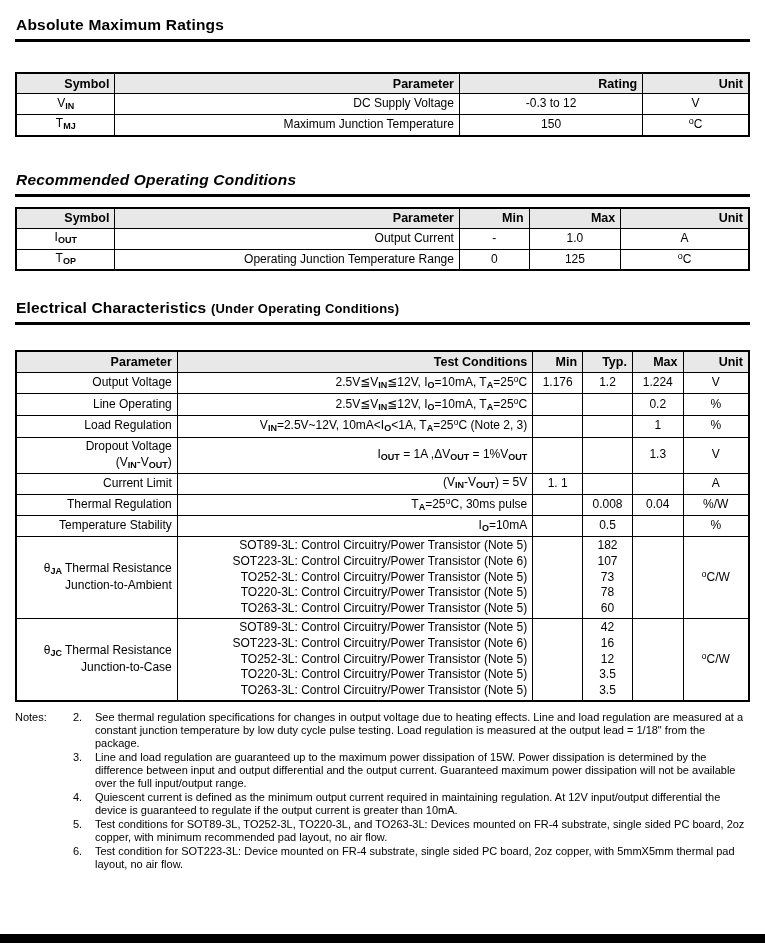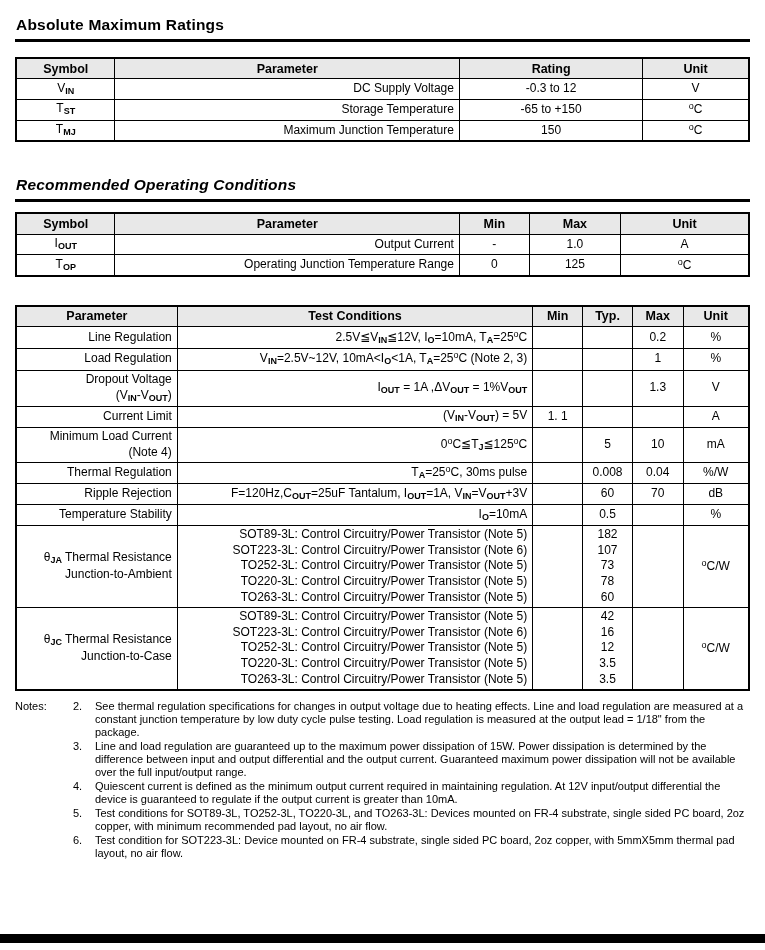--- a/index.html
+++ b/index.html
@@ -15,21 +15,21 @@
 
   .section-title {
     font-size: 15.5px;
     font-weight: bold;
     letter-spacing: 0.2px;
     padding: 0 0 5px 1px;
     border-bottom: 3px solid #000;
   }
   .title-suffix { font-size: 13px; }
 
-  #amr-title { margin-bottom: 15px; }
+  #amr-title { margin-bottom: 30px; }
   #amr-table { margin-bottom: 34px; }
   #roc-title { margin-bottom: 10px; font-style: italic; }
   #roc-table { margin-bottom: 28px; }
   #ec-title  { margin-bottom: 25px; }
   #ec-table  { margin-bottom: 9px; }
 
   table.tbl {
     width: 100%;
     border-collapse: collapse;
     border: 2px solid #000;
@@ -38,21 +38,21 @@
   }
   .tbl th, .tbl td {
     border: 1px solid #000;
     padding: 1.5px 5px;
     vertical-align: middle;
     line-height: 1.3;
   }
   .tbl th {
     background: #e8e8e8;
     font-weight: bold;
-    text-align: center;
+    text-align: right;
     font-size: 12.5px;
   }
   td.ctr { text-align: center; }
   td.lft { text-align: right; }
   sub { font-size: 9px; vertical-align: -2px; font-weight: bold; }
   sup { font-size: 9px; vertical-align: 4px; }
 
   .notes {
     display: flex;
     font-size: 11px;
@@ -94,26 +94,20 @@
         <th>Rating</th>
         <th>Unit</th>
       </tr>
     </thead>
     <tbody>
       <tr>
         <td class="ctr">V<sub>IN</sub></td>
         <td class="lft">DC Supply Voltage</td>
         <td class="ctr">-0.3 to 12</td>
         <td class="ctr">V</td>
-      </tr>
-      <tr>
-        <td class="ctr">T<sub>ST</sub></td>
-        <td class="lft">Storage Temperature</td>
-        <td class="ctr">-65 to +150</td>
-        <td class="ctr"><sup>o</sup>C</td>
       </tr>
       <tr>
         <td class="ctr">T<sub>MJ</sub></td>
         <td class="lft">Maximum Junction Temperature</td>
         <td class="ctr">150</td>
         <td class="ctr"><sup>o</sup>C</td>
       </tr>
     </tbody>
   </table>
 
@@ -147,20 +141,24 @@
       <tr>
         <td class="ctr">T<sub>OP</sub></td>
         <td class="lft">Operating Junction Temperature Range</td>
         <td class="ctr">0</td>
         <td class="ctr">125</td>
         <td class="ctr"><sup>o</sup>C</td>
       </tr>
     </tbody>
   </table>
 
+  <h2 class="section-title" id="ec-title">
+    <span>Electrical Characteristics</span>
+    <span class="title-suffix">(Under Operating Conditions)</span>
+  </h2>
 
   <table class="tbl" id="ec-table">
     <colgroup>
         <col style="width:22%">
         <col style="width:48.5%">
         <col style="width:6.8%">
         <col style="width:6.8%">
         <col style="width:6.9%">
         <col style="width:9%">
       </colgroup>
@@ -169,21 +167,29 @@
         <th>Parameter</th>
         <th>Test Conditions</th>
         <th>Min</th>
         <th>Typ.</th>
         <th>Max</th>
         <th>Unit</th>
       </tr>
     </thead>
     <tbody>
       <tr>
-        <td class="lft">Line Regulation</td>
+        <td class="lft">Output Voltage</td>
+        <td class="lft">2.5V≦V<sub>IN</sub>≦12V, I<sub>O</sub>=10mA, T<sub>A</sub>=25<sup>o</sup>C</td>
+        <td class="ctr">1.176</td>
+        <td class="ctr">1.2</td>
+        <td class="ctr">1.224</td>
+        <td class="ctr">V</td>
+      </tr>
+      <tr>
+        <td class="lft">Line Operating</td>
         <td class="lft">2.5V≦V<sub>IN</sub>≦12V, I<sub>O</sub>=10mA, T<sub>A</sub>=25<sup>o</sup>C</td>
         <td class="ctr"></td>
         <td class="ctr"></td>
         <td class="ctr">0.2</td>
         <td class="ctr">%</td>
       </tr>
       <tr>
         <td class="lft">Load Regulation</td>
         <td class="lft">V<sub>IN</sub>=2.5V~12V, 10mA&lt;I<sub>O</sub>&lt;1A, T<sub>A</sub>=25<sup>o</sup>C (Note 2, 3)</td>
         <td class="ctr"></td>
@@ -201,44 +207,28 @@
       </tr>
       <tr>
         <td class="lft">Current Limit</td>
         <td class="lft">(V<sub>IN</sub>-V<sub>OUT</sub>) = 5V</td>
         <td class="ctr">1. 1</td>
         <td class="ctr"></td>
         <td class="ctr"></td>
         <td class="ctr">A</td>
       </tr>
       <tr>
-        <td class="lft">Minimum Load Current<br>(Note 4)</td>
-        <td class="lft">0<sup>o</sup>C≦T<sub>J</sub>≦125<sup>o</sup>C</td>
-        <td class="ctr"></td>
-        <td class="ctr">5</td>
-        <td class="ctr">10</td>
-        <td class="ctr">mA</td>
-      </tr>
-      <tr>
         <td class="lft">Thermal Regulation</td>
         <td class="lft">T<sub>A</sub>=25<sup>o</sup>C, 30ms pulse</td>
         <td class="ctr"></td>
         <td class="ctr">0.008</td>
         <td class="ctr">0.04</td>
         <td class="ctr">%/W</td>
       </tr>
       <tr>
-        <td class="lft">Ripple Rejection</td>
-        <td class="lft">F=120Hz,C<sub>OUT</sub>=25uF Tantalum, I<sub>OUT</sub>=1A, V<sub>IN</sub>=V<sub>OUT</sub>+3V</td>
-        <td class="ctr"></td>
-        <td class="ctr">60</td>
-        <td class="ctr">70</td>
-        <td class="ctr">dB</td>
-      </tr>
-      <tr>
         <td class="lft">Temperature Stability</td>
         <td class="lft">I<sub>O</sub>=10mA</td>
         <td class="ctr"></td>
         <td class="ctr">0.5</td>
         <td class="ctr"></td>
         <td class="ctr">%</td>
       </tr>
       <tr>
         <td class="lft">θ<sub>JA</sub> Thermal Resistance<br>Junction-to-Ambient</td>
         <td class="lft">SOT89-3L: Control Circuitry/Power Transistor (Note 5)<br>SOT223-3L: Control Circuitry/Power Transistor (Note 6)<br>TO252-3L: Control Circuitry/Power Transistor (Note 5)<br>TO220-3L: Control Circuitry/Power Transistor (Note 5)<br>TO263-3L: Control Circuitry/Power Transistor (Note 5)</td>

